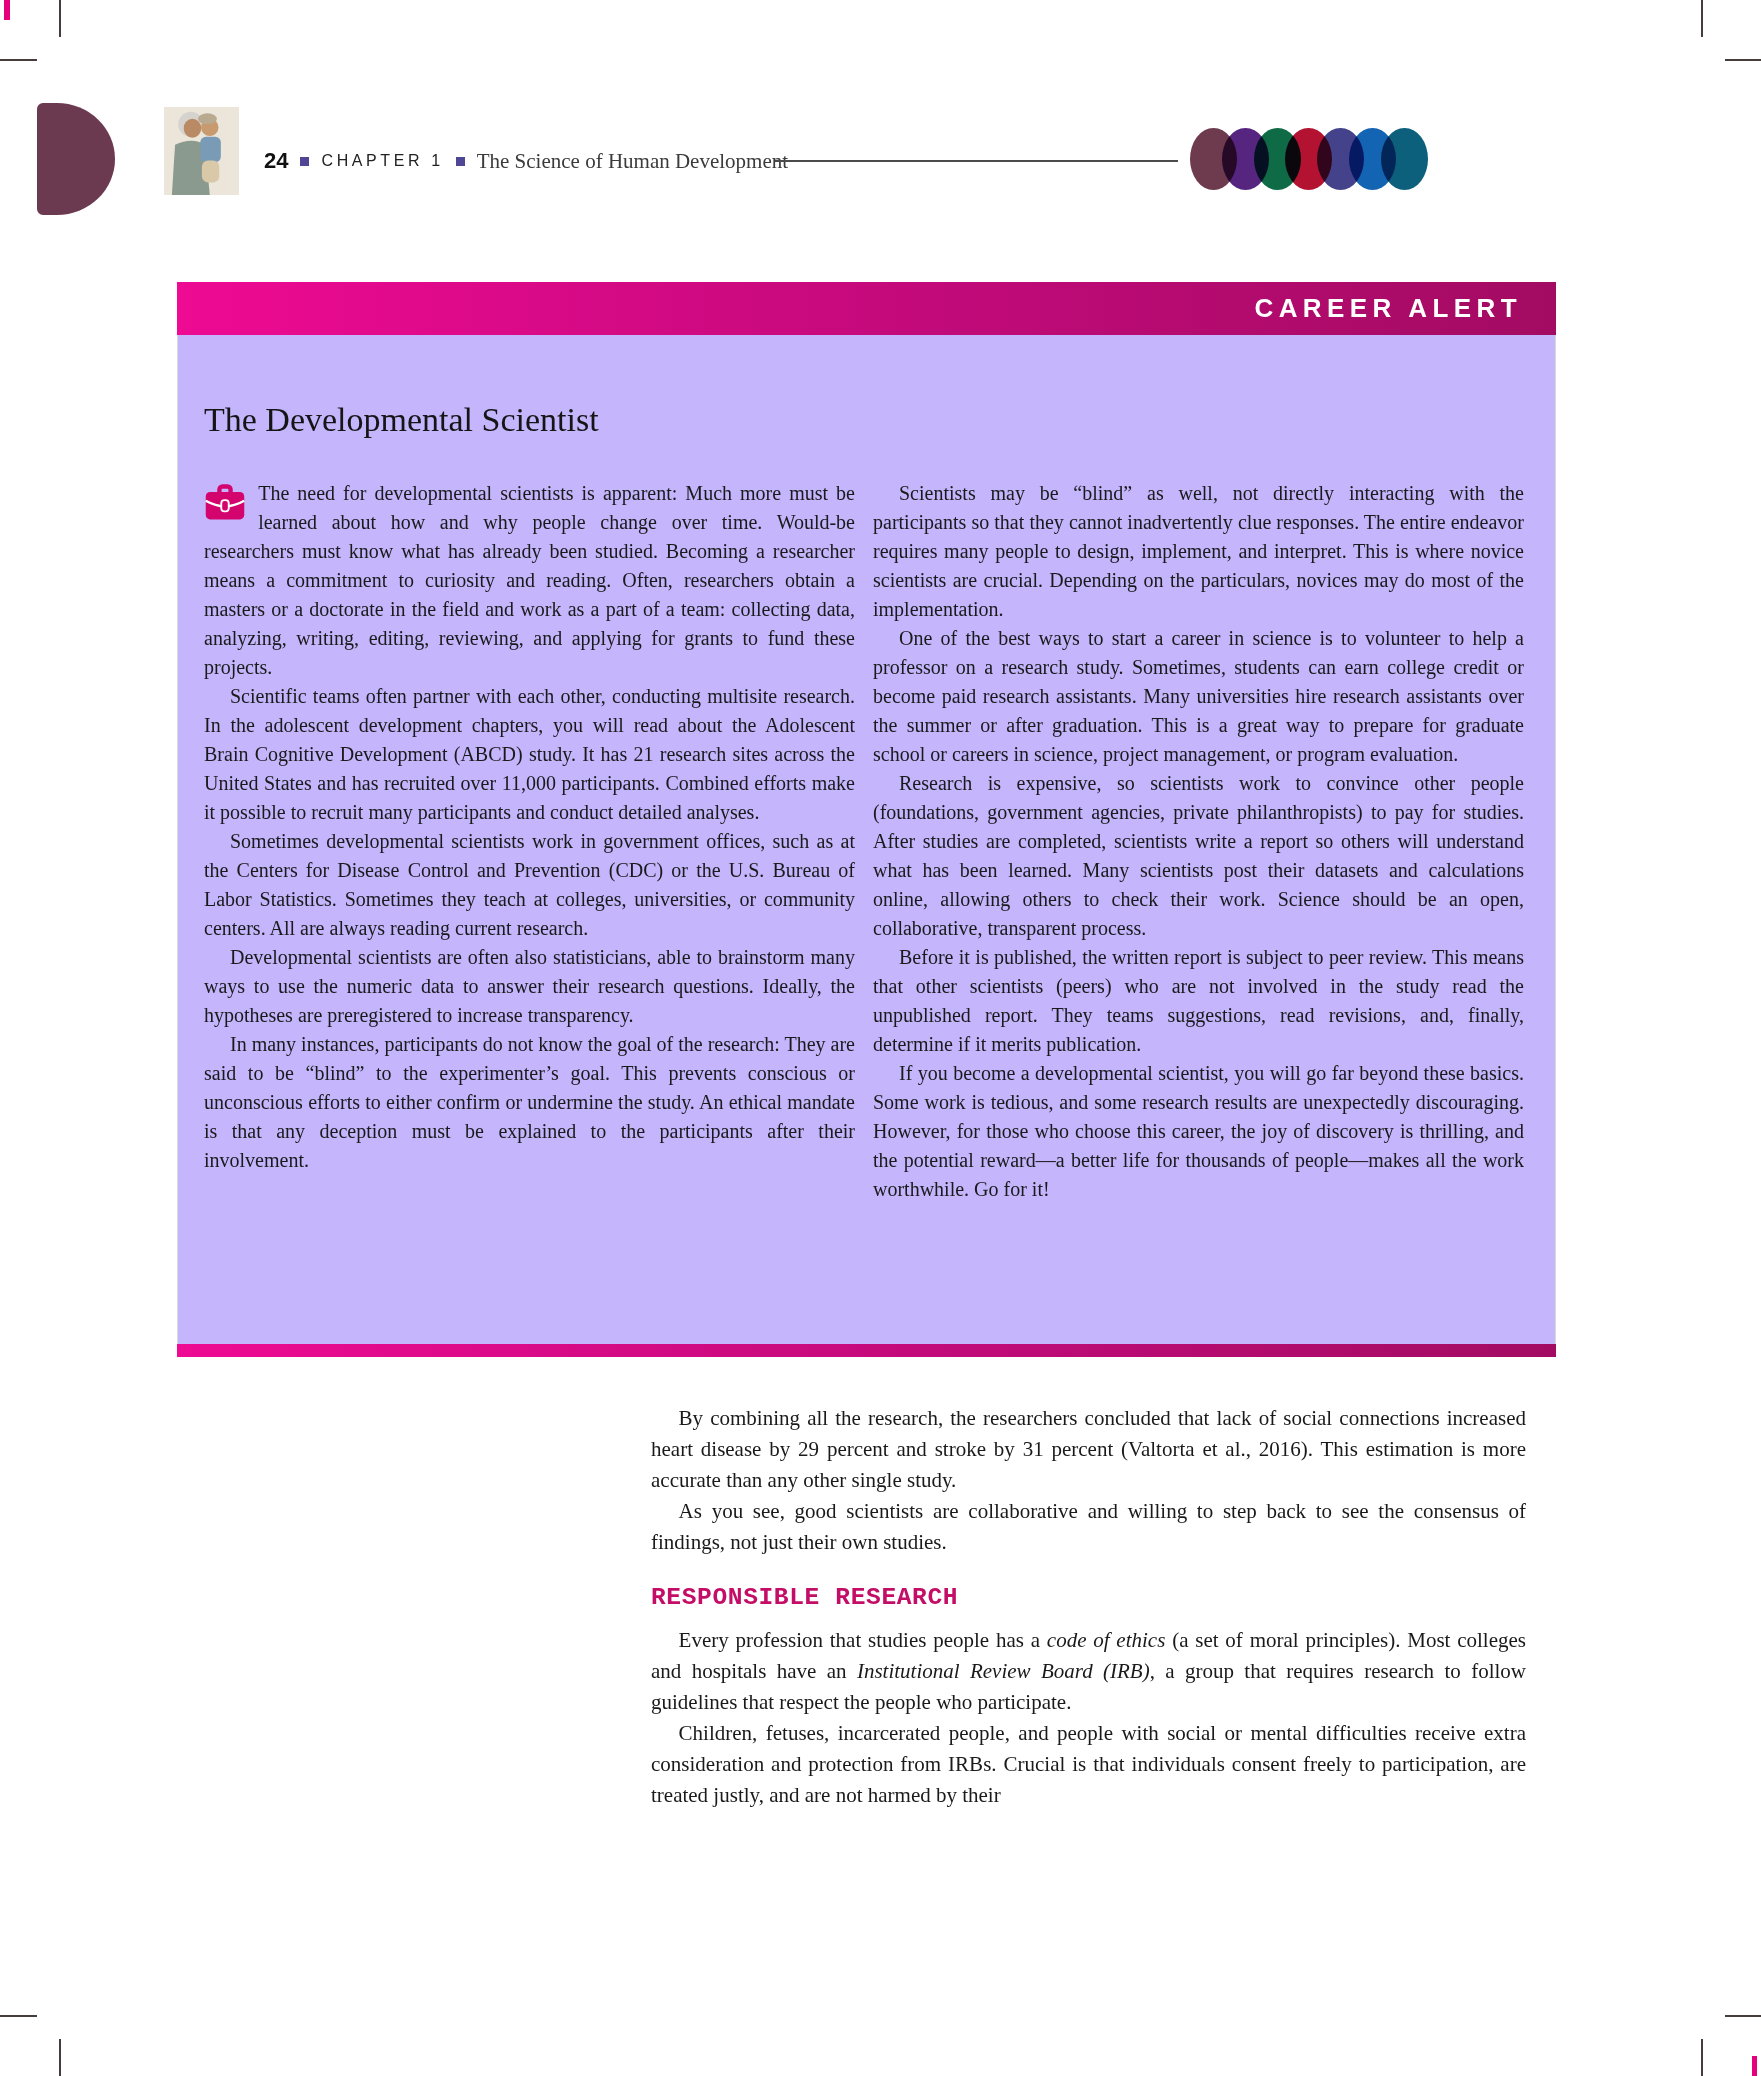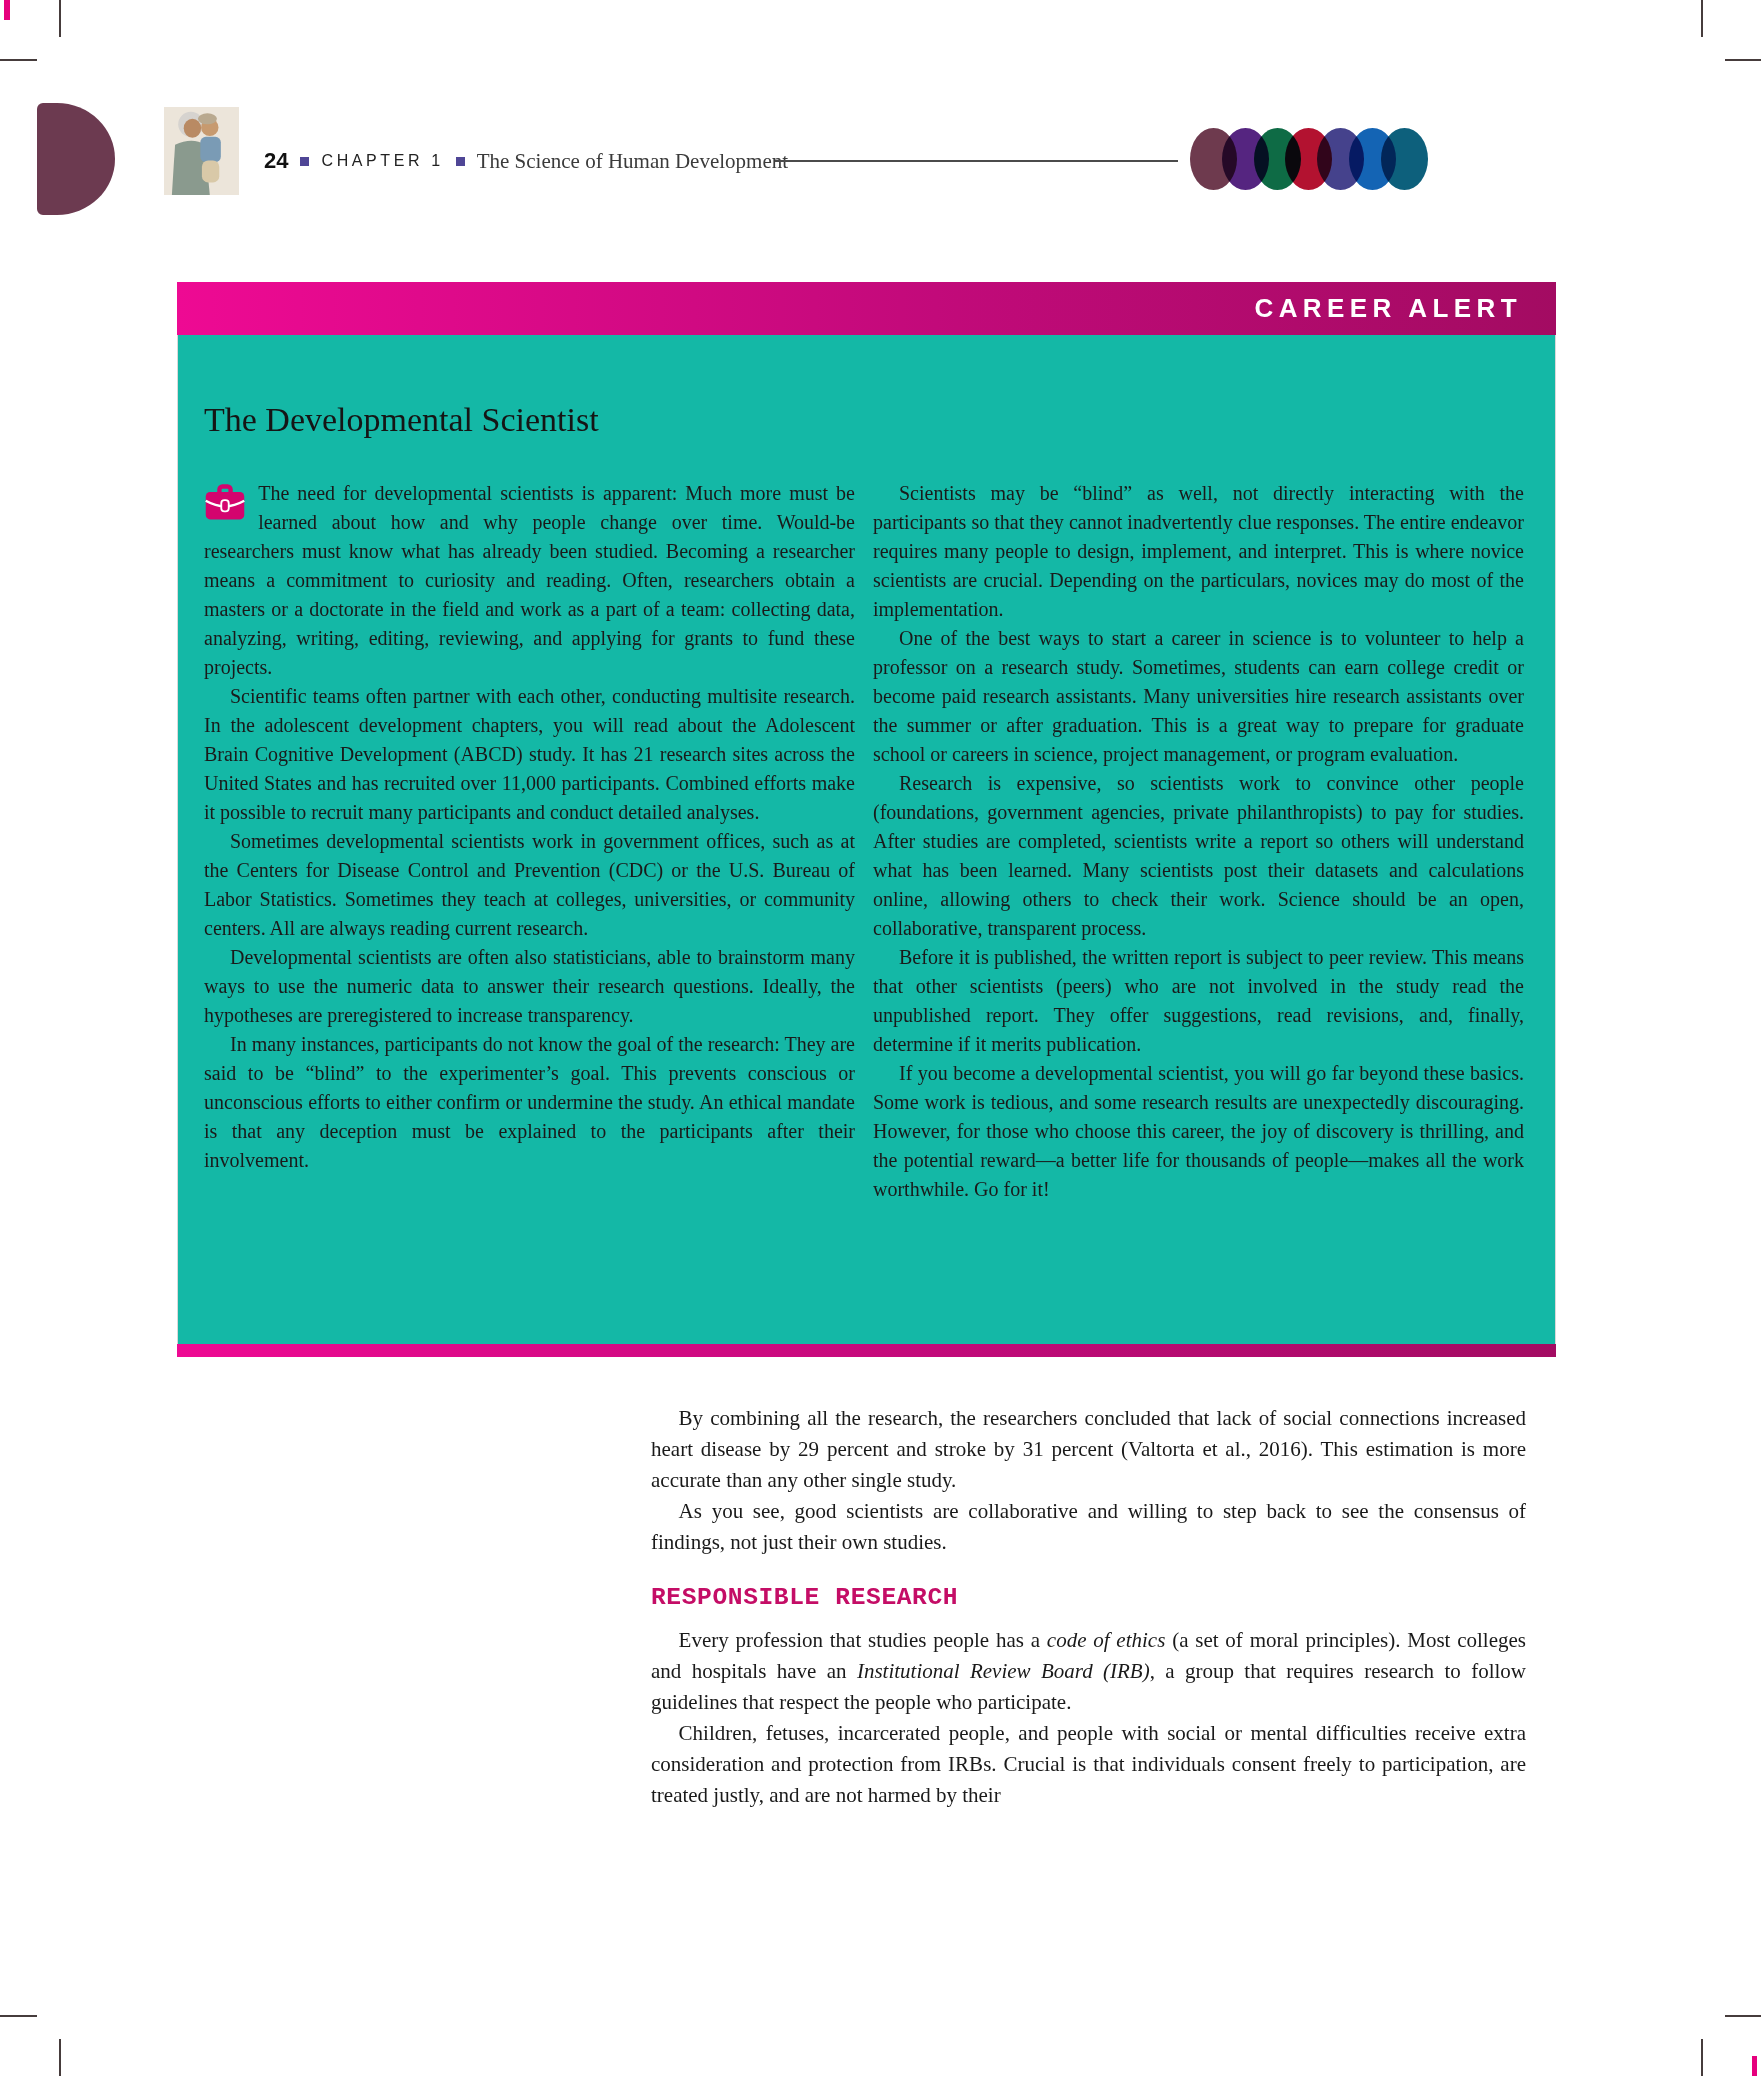--- a/index.html
+++ b/index.html
@@ -29,21 +29,21 @@
   .circles{position:absolute;left:1190px;top:128px;width:240px;height:62px;}
   .circles .ellipse{position:absolute;top:0;width:47px;height:62px;border-radius:50%;
                     mix-blend-mode:multiply;}
 
   
   .career-box{position:absolute;left:177px;top:234px;width:1379px;}
   .career-bar{height:53px;background:linear-gradient(90deg,#ee0a93 0%,#c20a7a 55%,#a30b62 100%);
               display:flex;align-items:center;justify-content:flex-end;padding-right:34px;box-sizing:border-box;margin-top:48px;}
   .career-bar span{font-family:"Liberation Sans",sans-serif;font-weight:bold;font-size:26px;
                    letter-spacing:5.4px;color:#ffffff;}
-  .career-body{position:relative;height:1009px;background:#14b8a6;overflow:hidden;
+  .career-body{position:relative;height:1009px;background:#c4b5fd;overflow:hidden;
                border-left:1.2px solid #d9d9d9;border-right:1.2px solid #d9d9d9;box-sizing:border-box;}
   .box-title{position:absolute;left:26px;top:66px;font-size:34px;color:#151515;}
   .cols{position:absolute;left:26px;top:144px;right:26px;display:flex;gap:18px;}
   .col{width:651px;font-size:20px;line-height:29px;text-align:justify;}
   .col p{margin:0;}
   .col-left p + p{text-indent:26px;}
   .col-right p{text-indent:26px;}
   .briefcase{float:left;width:40px;height:36px;margin:4.8px 13px 3.6px 1.2px;}
   .career-bottom{height:13px;background:linear-gradient(90deg,#ee0a93 0%,#c20a7a 55%,#a30b62 100%);}
 
@@ -125,21 +125,21 @@
               <p>Sometimes developmental scientists work in government offices, such as at the Centers for Disease Control and Prevention (CDC) or the U.S. Bureau of Labor Statistics. Sometimes they teach at colleges, universities, or community centers. All are always reading current research.</p>
               <p>Developmental scientists are often also statisticians, able to brainstorm many ways to use the numeric data to answer their research questions. Ideally, the hypotheses are preregistered to increase transparency.</p>
               <p>In many instances, participants do not know the goal of the research: They are said to be “blind” to the experimenter’s goal. This prevents conscious or unconscious efforts to either confirm or undermine the study. An ethical mandate is that any deception must be explained to the participants after their involvement.</p>
             </div>
         </div>
         <div class="col col-right">
           <div>
               <p>Scientists may be “blind” as well, not directly interacting with the participants so that they cannot inadvertently clue responses. The entire endeavor requires many people to design, implement, and interpret. This is where novice scientists are crucial. Depending on the particulars, novices may do most of the implementation.</p>
               <p>One of the best ways to start a career in science is to volunteer to help a professor on a research study. Sometimes, students can earn college credit or become paid research assistants. Many universities hire research assistants over the summer or after graduation. This is a great way to prepare for graduate school or careers in science, project management, or program evaluation.</p>
               <p>Research is expensive, so scientists work to convince other people (foundations, government agencies, private philanthropists) to pay for studies. After studies are completed, scientists write a report so others will understand what has been learned. Many scientists post their datasets and calculations online, allowing others to check their work. Science should be an open, collaborative, transparent process.</p>
-              <p>Before it is published, the written report is subject to peer review. This means that other scientists (peers) who are not involved in the study read the unpublished report. They offer suggestions, read revisions, and, finally, determine if it merits publication.</p>
+              <p>Before it is published, the written report is subject to peer review. This means that other scientists (peers) who are not involved in the study read the unpublished report. They teams suggestions, read revisions, and, finally, determine if it merits publication.</p>
               <p>If you become a developmental scientist, you will go far beyond these basics. Some work is tedious, and some research results are unexpectedly discouraging. However, for those who choose this career, the joy of discovery is thrilling, and the potential reward—a better life for thousands of people—makes all the work worthwhile. Go for it!</p>
             </div>
         </div>
       </div>
     </div>
     <div class="career-bottom"></div>
   </div>
 
   <div class="lower">
     <div>

